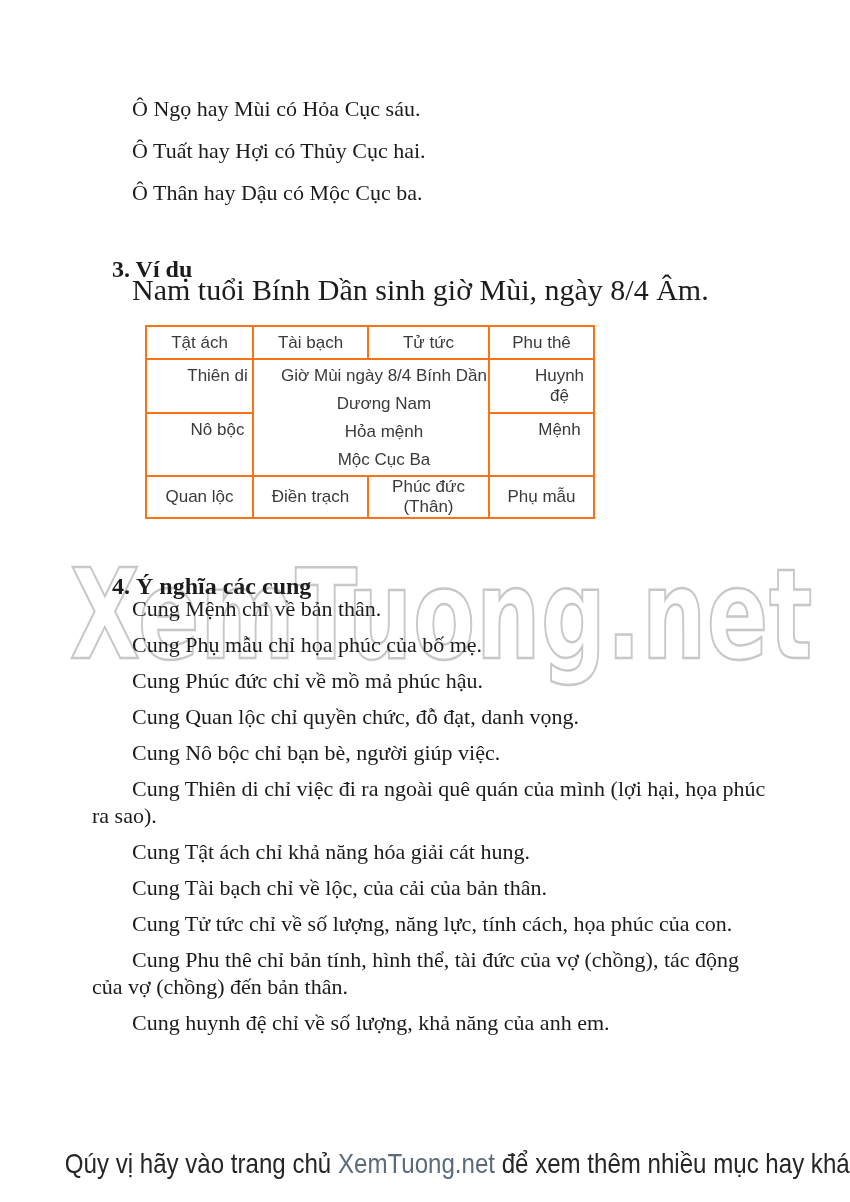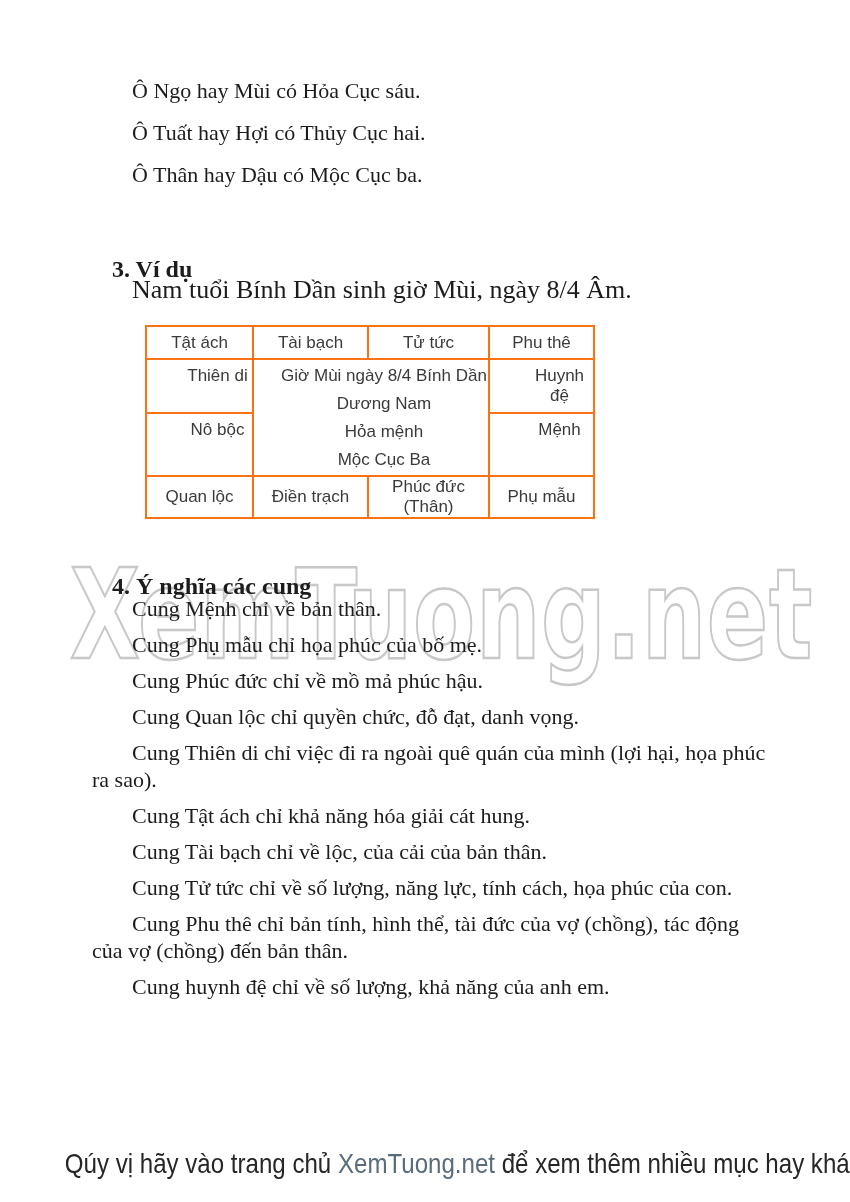--- a/index.html
+++ b/index.html
@@ -7,29 +7,29 @@
     width:850px; height:1202px;
     background:#ffffff;
     position:relative;
     overflow:hidden;
     font-family:"Liberation Serif", serif;
     color:#1c1c1c;
   }
   .layer { position:absolute; z-index:2; }
 
   
-  .intro { left:92px; top:78px; width:700px; font-size:22px; }
+  .intro { left:92px; top:96px; width:700px; font-size:22px; }
   .intro p { margin:0 0 16px 0; line-height:26px; text-indent:40px; }
 
   
   .heading { font-size:24px; font-weight:bold; margin:16px; white-space:nowrap; }
   .h3 { left:96px; top:240px; }
   .h4 { left:96px; top:557px;text-align:right; }
 
-  .vd-intro { left:132px; top:276px; font-size:26px; line-height:27px; white-space:nowrap; }
+  .vd-intro { left:132px; top:276px; font-size:30px; line-height:27px; white-space:nowrap; }
 
   
   table.chart {
     left:145px; top:325px;
     border-collapse:collapse; table-layout:fixed;
     font-family:"Liberation Sans", sans-serif;
     font-size:17px; color:#3a3a3a;
   }
   table.chart td {
     border:2px solid #f97316;
@@ -120,20 +120,21 @@
   </tbody>
     </table>
 
   <h2 class="layer heading h4">4. Ý nghĩa các cung</h2>
 
   <div class="layer list">
     <p>Cung Mệnh chỉ về bản thân.</p>
     <p>Cung Phụ mẫu chỉ họa phúc của bố mẹ.</p>
     <p>Cung Phúc đức chỉ về mồ mả phúc hậu.</p>
     <p>Cung Quan lộc chỉ quyền chức, đỗ đạt, danh vọng.</p>
+    <p>Cung Nô bộc chỉ bạn bè, người giúp việc.</p>
     <p>Cung Thiên di chỉ việc đi ra ngoài quê quán của mình (lợi hại, họa phúc ra sao).</p>
     <p>Cung Tật ách chỉ khả năng hóa giải cát hung.</p>
     <p>Cung Tài bạch chỉ về lộc, của cải của bản thân.</p>
     <p>Cung Tử tức chỉ về số lượng, năng lực, tính cách, họa phúc của con.</p>
     <p>Cung Phu thê chỉ bản tính, hình thể, tài đức của vợ (chồng), tác động của vợ (chồng) đến bản thân.</p>
     <p>Cung huynh đệ chỉ về số lượng, khả năng của anh em.</p>
   </div>
 
   <div class="layer footer">
     <span class="footer-inner"><span>Qúy vị hãy vào trang chủ </span><span class="footer-link">XemTuong.net</span><span> để xem thêm nhiều mục hay khác</span></span>

